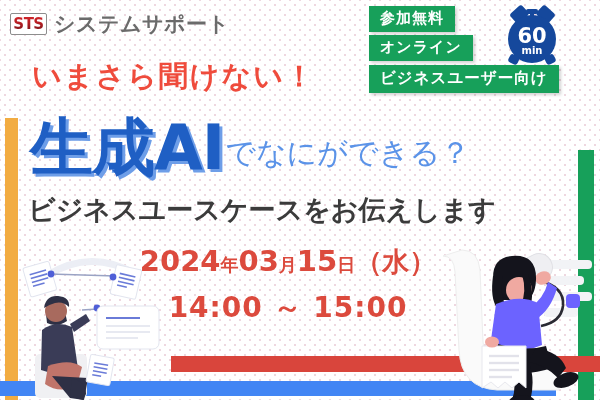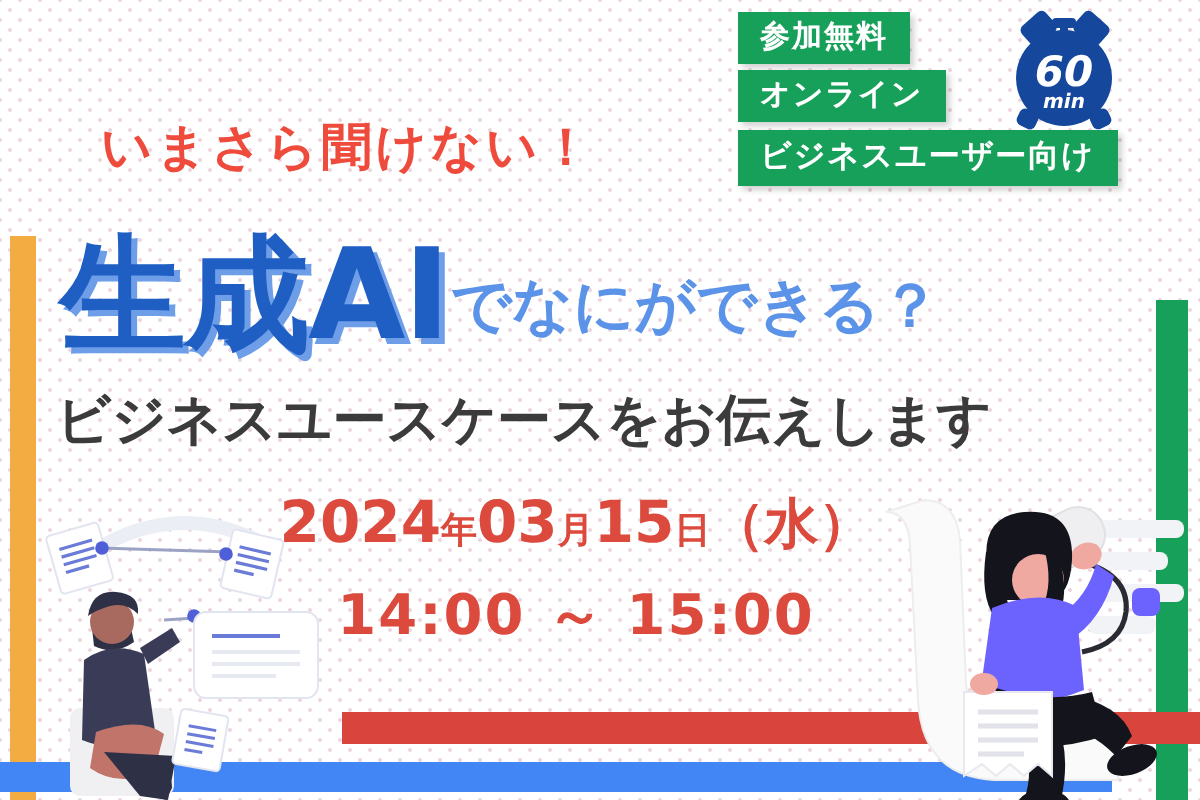--- a/index.html
+++ b/index.html
@@ -62,21 +62,21 @@
     padding:3px 11px 4px;
     box-shadow:2px 2px 3px rgba(0,0,0,0.18);
     white-space:nowrap;
     font-family:"DejaVu Sans",sans-serif;
   }
   .badge-1 { left:9px;  top:6px; }
   .badge-2 { left:9px;  top:35px; }
   .badge-3 { left:9px;  top:65px; font-size:15.5px; }
 
   
-  .clock { position:absolute; left:137px; top:2px; width:70px; height:66px;font-style:italic; }
+  .clock { position:absolute; left:137px; top:2px; width:70px; height:66px; }
 
   
   .bar-orange {
     position:absolute; left:5px; top:118px;
     width:13px; height:282px; background:#f2ac42;
   }
   .bar-green-v {
     position:absolute; left:578px; top:150px;
     width:16px; height:250px; background:#17a05a;
   }
@@ -86,39 +86,39 @@
   }
   .bar-blue-h {
     position:absolute; left:0px; top:381px;
     width:556px; height:15px; background:#4285f4;
   }
 
   
   .kicker {
     position:absolute; left:0; top:57px; width:348px;
     text-align:center;
-    font-size:25px; font-weight:bold;
+    font-size:29px; font-weight:bold;
     color:#ef4b3c;
     letter-spacing:2px;
     font-family:"DejaVu Sans",sans-serif;
   }
 
   .headline {
     position:absolute; left:30px; top:108px;
     display:flex; align-items:flex-end;justify-content:flex-end;
   }
   .headline .big {
     font-size:63px; font-weight:bold; line-height:0.95;
     color:#1f5fc4;
     letter-spacing:-1px;
     text-shadow:3px 3px 0 #6e9ee8;
     font-family:"DejaVu Sans",sans-serif;
   }
   .headline .small {
-    font-size:30px; font-weight:bold;
+    font-size:30px; font-weight:normal;
     color:#5b93e8;
     letter-spacing:0px;
     padding-bottom:4px; margin-left:1px;
     font-family:"DejaVu Sans",sans-serif;
     margin-top:25px;
   }
 
   .subhead {
     position:absolute; left:0; top:192px; width:524px;
     text-align:center;
@@ -146,20 +146,26 @@
 </head>
 <body>
 
 <div id="banner">
 
   <div class="bar-orange"></div>
   <div class="bar-green-v"></div>
   <div class="bar-red-h"></div>
   <div class="bar-blue-h"></div>
 
+  <div class="logo-wrap">
+    <div class="logo-mark">
+      <span>STS</span>
+    </div>
+    <div class="logo-text">システムサポート</div>
+  </div>
 
   <div class="badges">
     <div class="badge badge-1">参加無料</div>
     <div class="badge badge-2">オンライン</div>
     <div class="badge badge-3">ビジネスユーザー向け</div>
 
     <div class="clock">
       <svg viewBox="0 0 70 66" width="70" height="66">
         <g fill="#15489c">
           <rect x="14" y="6" width="16" height="13" rx="3" transform="rotate(-42 22 12)"></rect>

